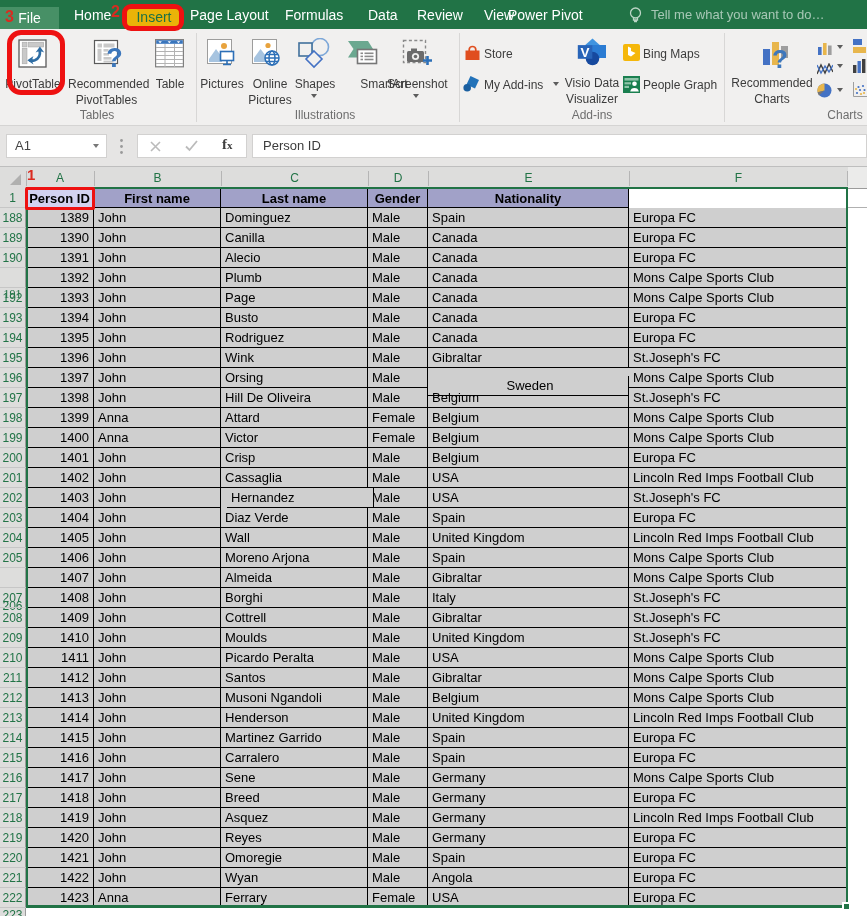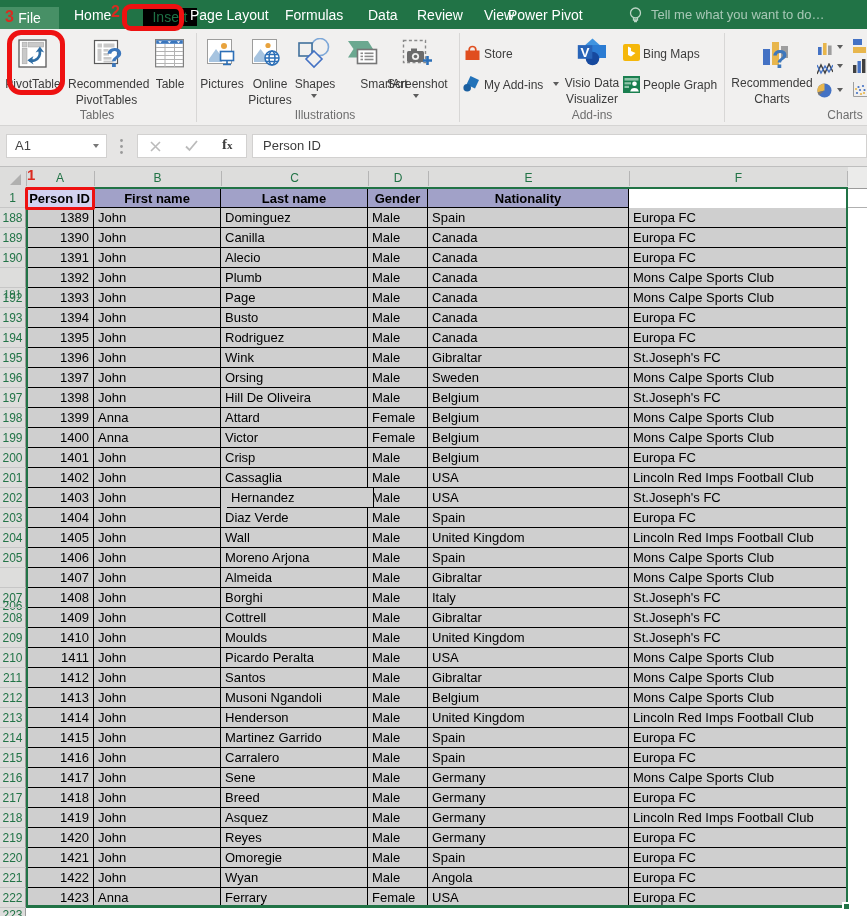--- a/index.html
+++ b/index.html
@@ -2,21 +2,21 @@
 <html><head><meta charset="utf-8">
 <style>
 *{margin:0;padding:0;box-sizing:border-box;}
 html,body{width:867px;height:916px;overflow:hidden;background:#fff;
  font-family:"Liberation Sans",sans-serif;}
 #stage{position:relative;width:867px;height:916px;background:#fff;}
 
 #tabbar{position:absolute;left:0;top:0;width:867px;height:29px;background:#217346;color:#fff;font-size:14px;}
 #filebtn{position:absolute;left:0;top:7px;width:59px;height:22px;background:#479066;color:#fff;text-align:center;line-height:22px;}
 .tab{position:absolute;top:0;height:29px;line-height:31px;color:#fff;}
-#inserttab{position:absolute;left:143px;top:8px;width:54px;height:18px;background:#000000;color:#1e7145;text-align:center;line-height:18px;}
+#inserttab{position:absolute;left:127px;top:8px;width:54px;height:18px;background:#eab308;color:#1e7145;text-align:center;line-height:18px;}
 #tellme{position:absolute;left:651px;top:0;height:29px;line-height:30px;color:rgba(255,255,255,0.6);font-size:13px;}
 
 #ribbon{position:absolute;left:0;top:29px;width:867px;height:97px;background:#f1f0ef;border-bottom:1px solid #d5d4d3;}
 .gsep{position:absolute;top:4px;height:89px;width:1px;background:#d8d7d6;}
 .glabel{position:absolute;top:79px;height:14px;font-size:12px;color:#6e6e6e;text-align:center;}
 .blabel{position:absolute;font-size:12px;color:#3c3c3c;text-align:center;line-height:16px;}
 .caret{position:absolute;width:0;height:0;border-left:3.5px solid transparent;border-right:3.5px solid transparent;border-top:4px solid #5c5c5c;}
 
 #fbar{position:absolute;left:0;top:126px;width:867px;height:41px;background:#e6e5e4;border-bottom:1px solid #bebebe;}
 .wbox{position:absolute;top:8px;height:24px;background:#fff;border:1px solid #d2d1d0;}
@@ -460,21 +460,21 @@
 <div class="dc num" style="left:0px;width:68px;top:140px;">1396</div>
       <div class="dc txt" style="left:68px;width:127px;top:140px;">John</div>
       <div class="dc txt" style="left:195px;width:147px;top:140px;">Wink</div>
       <div class="dc txt" style="left:342px;width:60px;top:140px;">Male</div>
       <div class="dc txt" style="left:402px;width:201px;top:140px;">Gibraltar</div>
       <div class="dc txt" style="left:603px;width:219px;top:140px;">St.Joseph's FC</div>
 <div class="dc num" style="left:0px;width:68px;top:160px;">1397</div>
       <div class="dc txt" style="left:68px;width:127px;top:160px;">John</div>
       <div class="dc txt" style="left:195px;width:147px;top:160px;">Orsing</div>
       <div class="dc txt" style="left:342px;width:60px;top:160px;">Male</div>
-      <div class="dc txt" style="left:402px;width:201px;top:160px;">Sweden</div>
+      <div class="dc txt" style="left:402px;width:201px;top:168px;text-align:center;">Sweden</div>
       <div class="dc txt" style="left:603px;width:219px;top:160px;">Mons Calpe Sports Club</div>
 <div class="dc num" style="left:0px;width:68px;top:180px;">1398</div>
       <div class="dc txt" style="left:68px;width:127px;top:180px;">John</div>
       <div class="dc txt" style="left:195px;width:147px;top:180px;">Hill De Oliveira</div>
       <div class="dc txt" style="left:342px;width:60px;top:180px;">Male</div>
       <div class="dc txt" style="left:402px;width:201px;top:180px;">Belgium</div>
       <div class="dc txt" style="left:603px;width:219px;top:180px;">St.Joseph's FC</div>
 <div class="dc num" style="left:0px;width:68px;top:200px;">1399</div>
       <div class="dc txt" style="left:68px;width:127px;top:200px;">Anna</div>
       <div class="dc txt" style="left:195px;width:147px;top:200px;">Attard</div>

